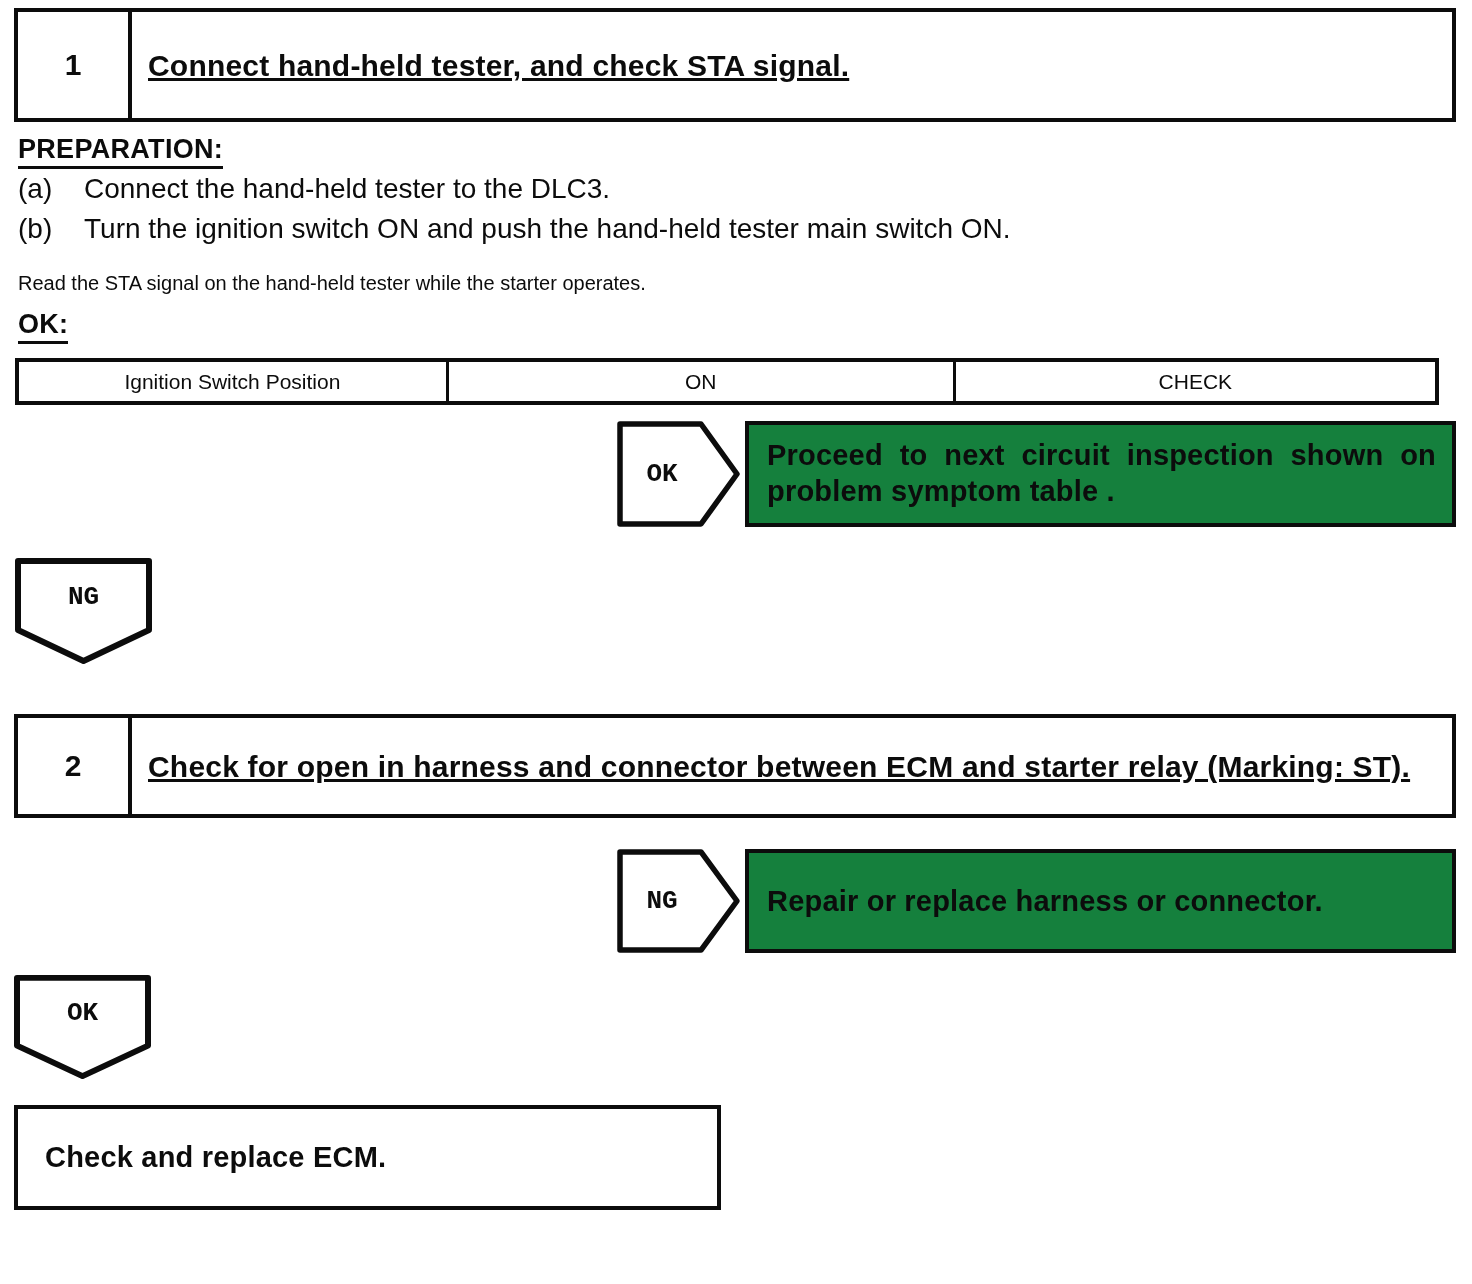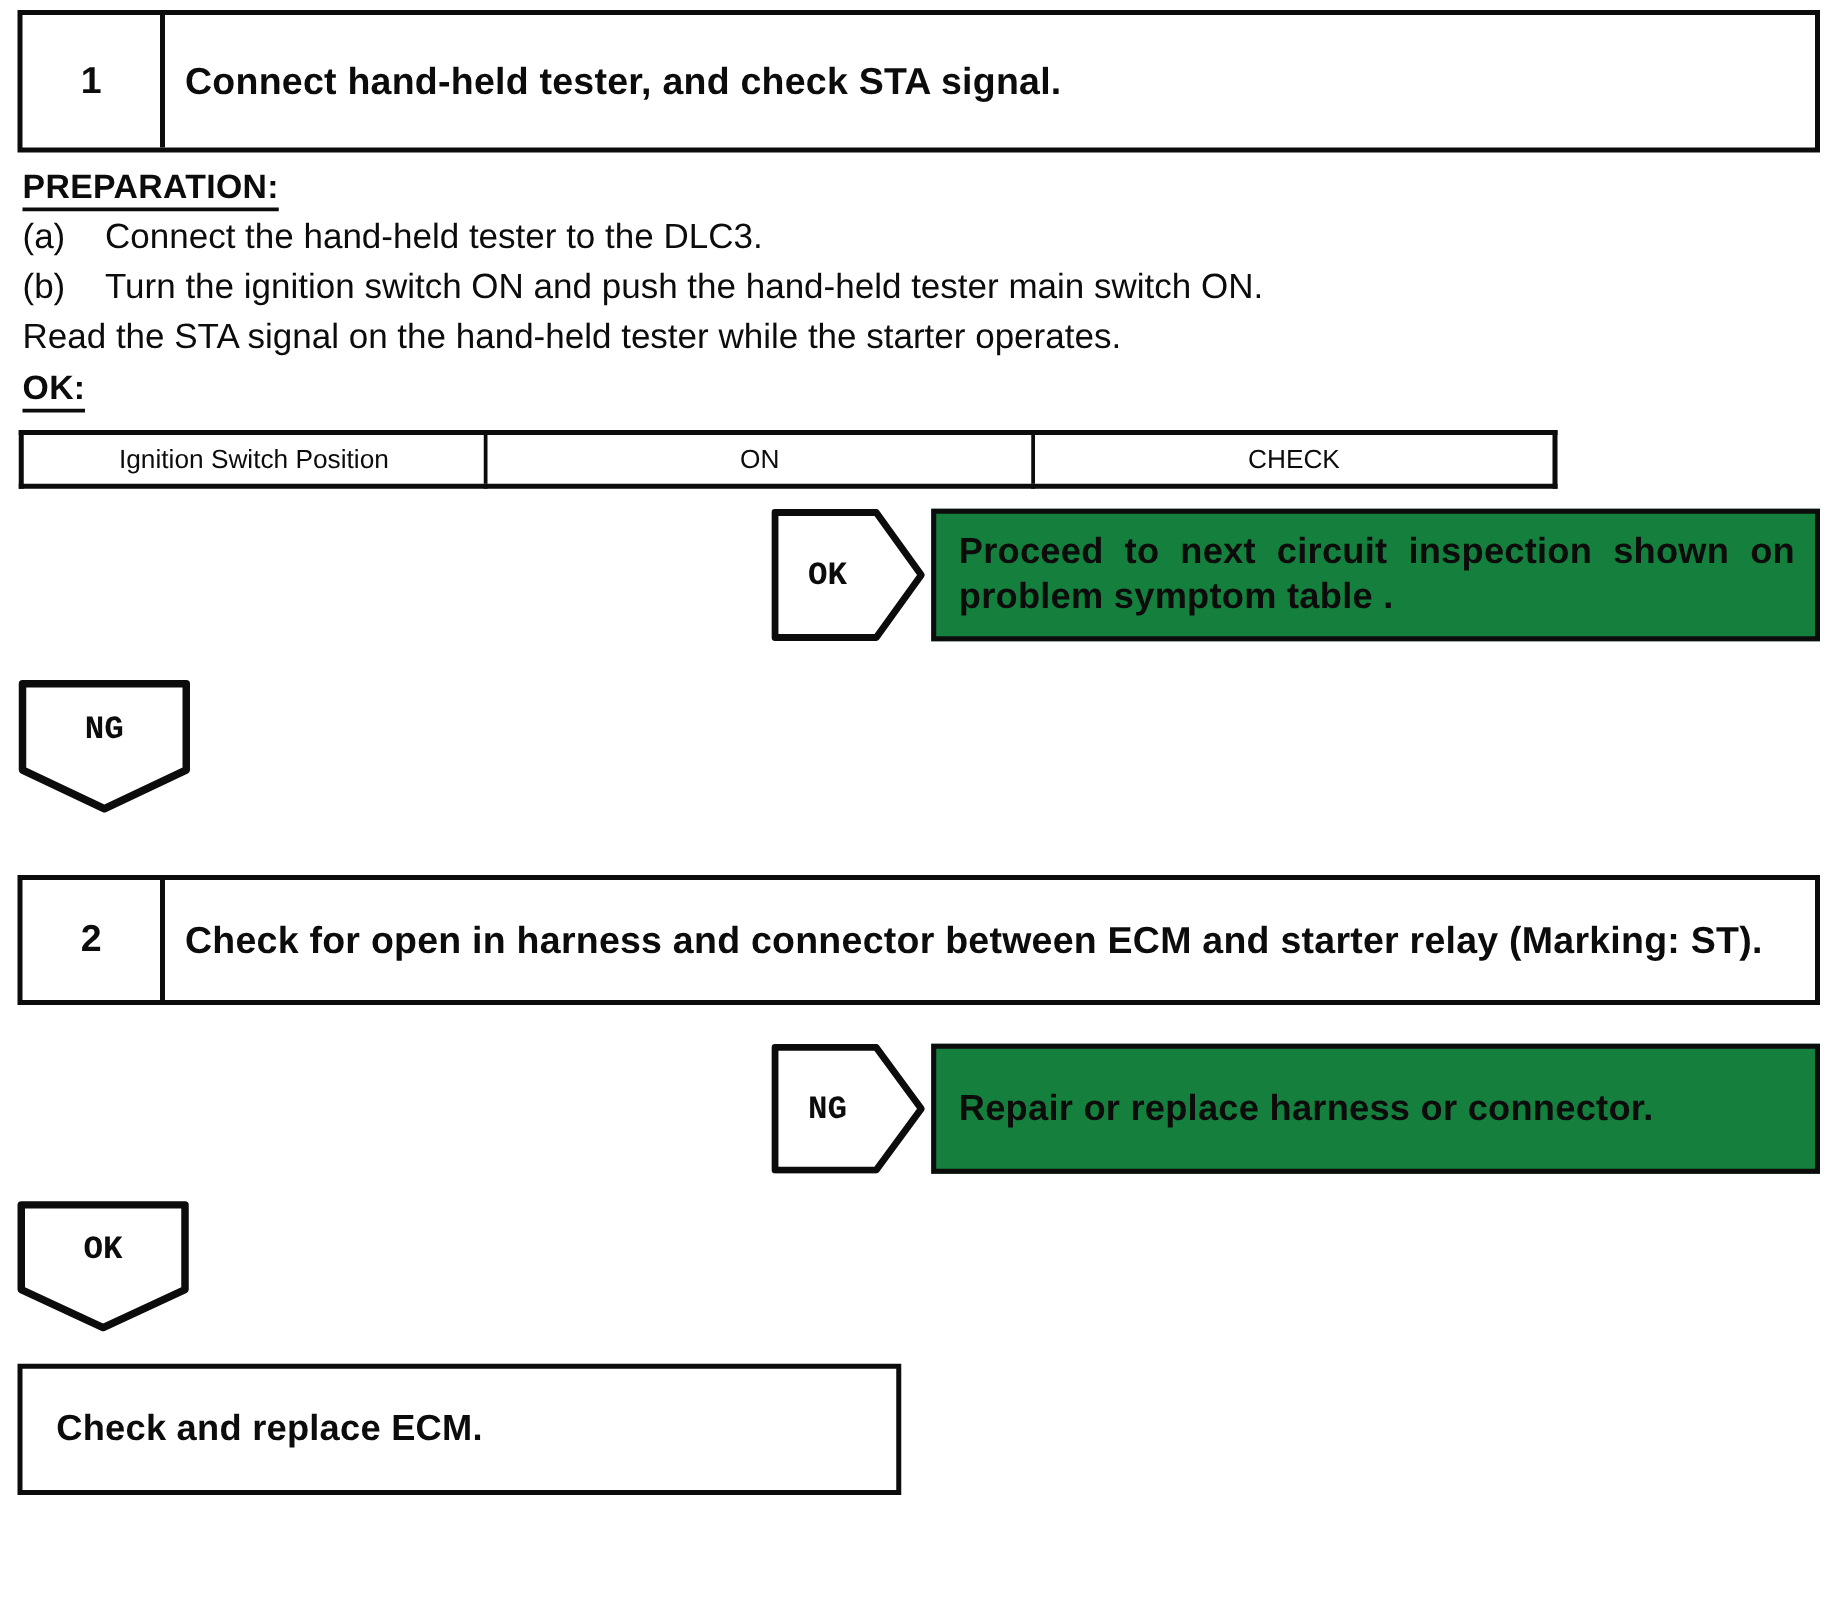--- a/index.html
+++ b/index.html
@@ -30,45 +30,46 @@
     font-weight: bold; font-size: 30px;
     flex: 0 0 auto;
   }
   .step-title {
     flex: 1;
     display: flex; align-items: center;
     padding: 0 18px 0 16px;
     font-weight: bold; font-size: 30px; line-height: 37px;
     letter-spacing: 0.2px;
     hyphens: manual;
+    text-decoration: underline;
   }
 
   
   .body-text { margin: 12px 20px 0 18px; }
   .sec-heading {
     display: inline-block;
     font-weight: bold; font-size: 27px; line-height: 30px;
     border-bottom: 3px solid #0c0c0c;
     padding-bottom: 2px;
     letter-spacing: 0.3px;
   }
   .prep-item {
     display: flex;
     font-size: 28px; line-height: 40px;
   }
   .prep-item:first-of-type { margin-top: 6px; }
   .item-label { width: 66px; flex: 0 0 auto; }
   .item-text { flex: 1; }
-  .plain-line { font-size: 28px; line-height: 40px; margin: 0 0 6px 0; }
+  .plain-line { font-size: 20px; line-height: 40px; margin: 14px 0 6px 0; }
   .mt { margin-top: 10px; }
 
   
   table.signal {
     margin: 14px 17px 0 15px;
-    width: 1231px;
+    width: 1424px;
     border-collapse: collapse;
     table-layout: fixed;
   }
   table.signal td {
     border: 3px solid #0c0c0c;
     height: 43px;
     text-align: center; vertical-align: middle;
     font-size: 21px;
   }
   table.signal { border: 4px solid #0c0c0c; }

